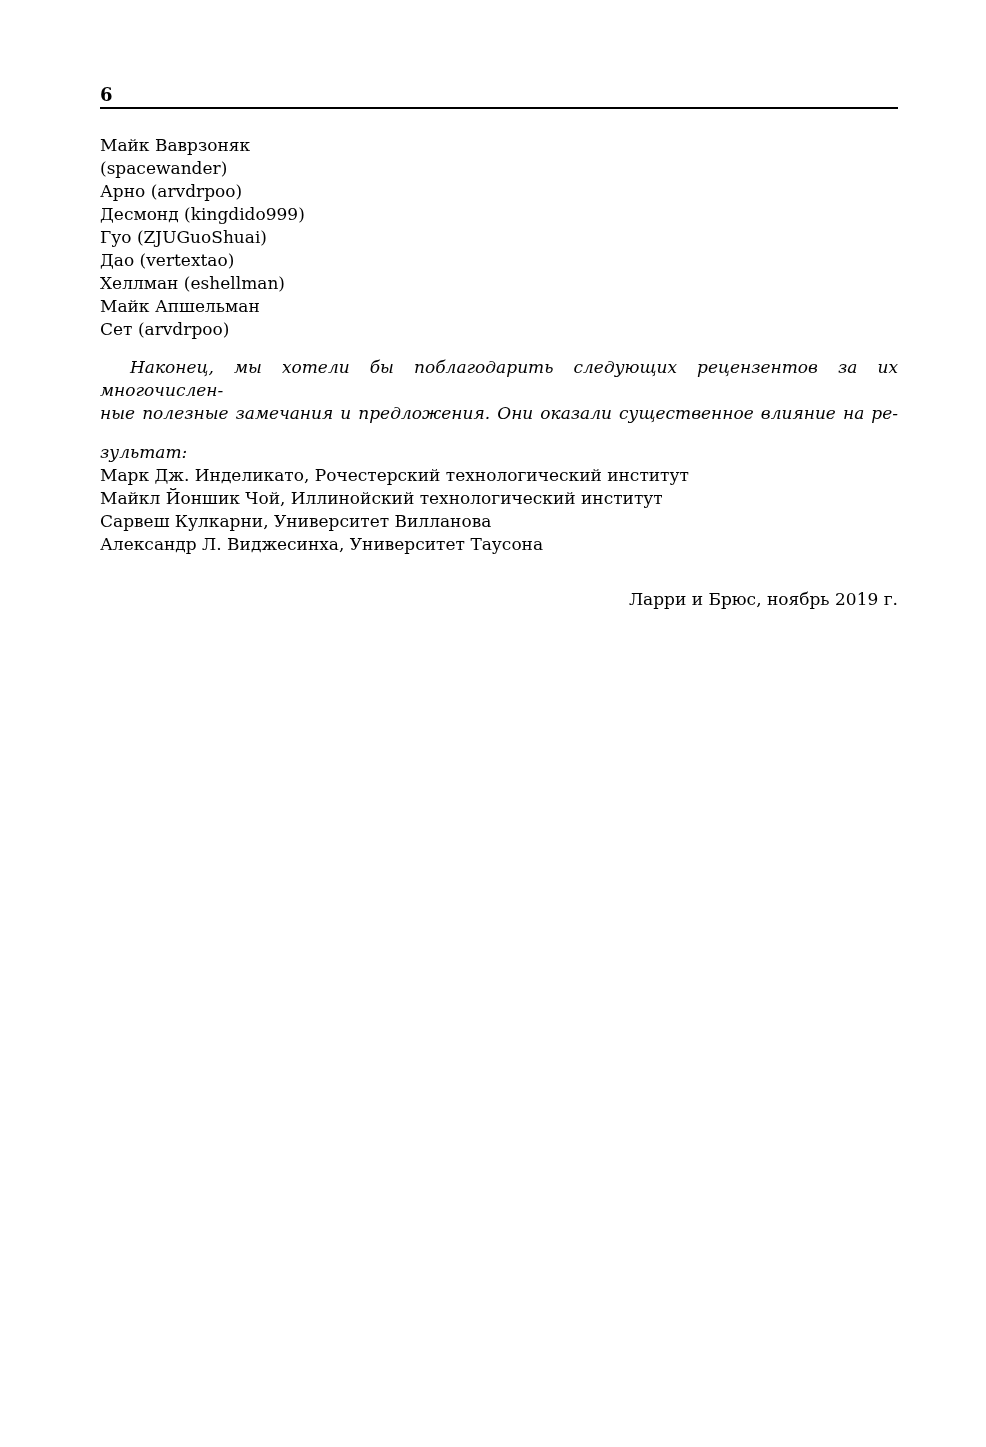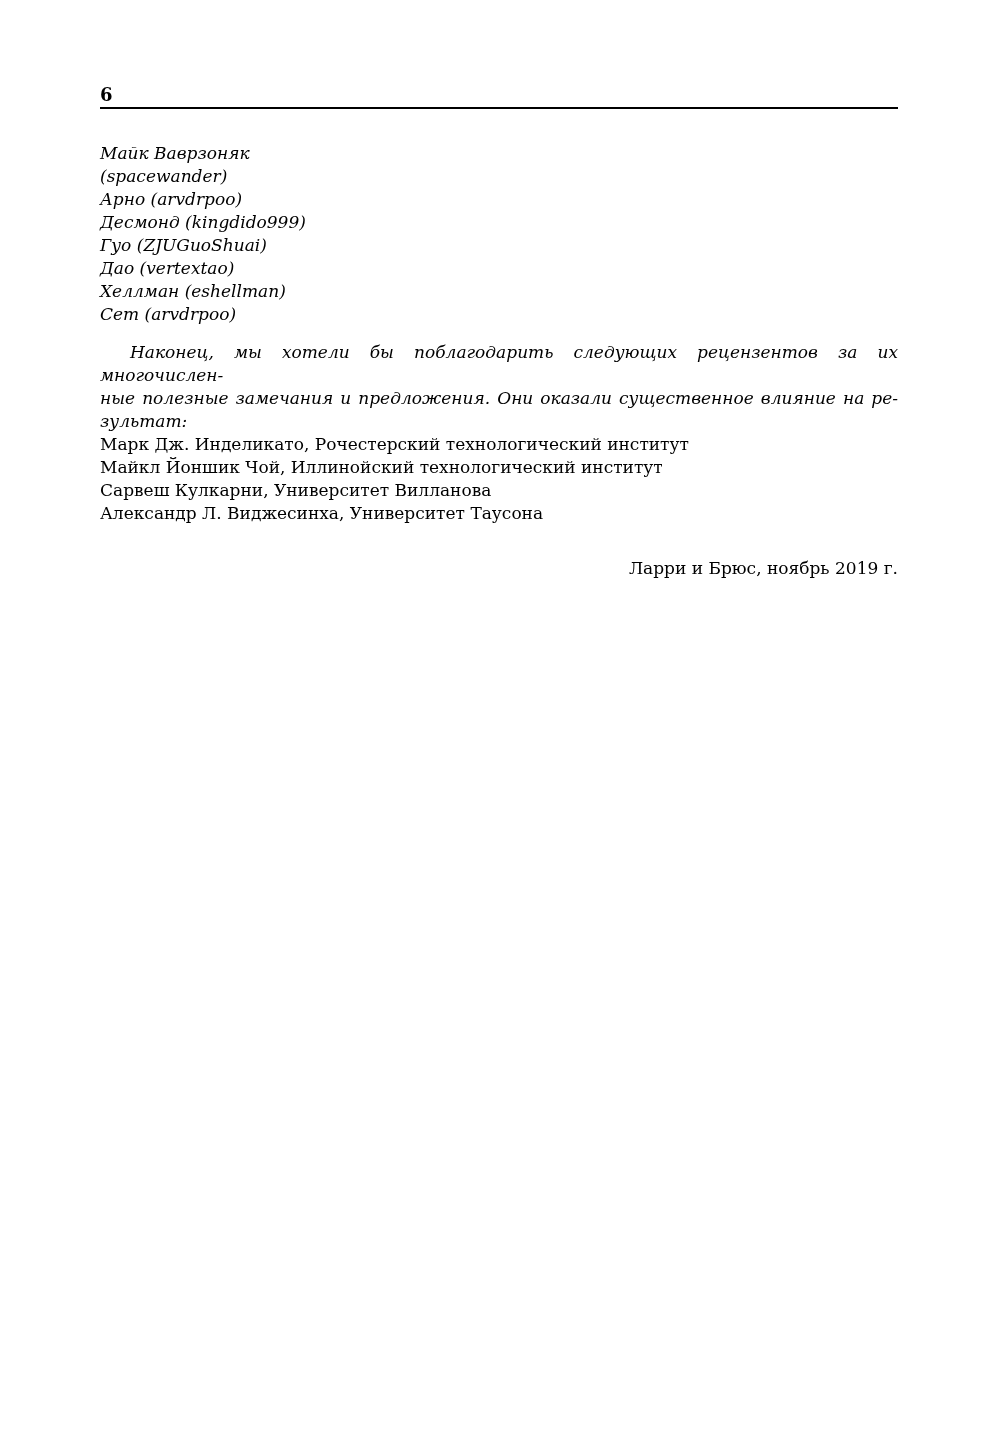--- a/index.html
+++ b/index.html
@@ -23,40 +23,40 @@
     font-weight: 700;
     font-size: 18px;
     line-height: 18px;
   }
   .header-rule {
     height: 2px;
     background: #000000;
     margin-top: 3px;
   }
   .contrib-list {
-    margin-top: 33px;
+    margin-top: 25px;
     font-size: 17px;
     line-height: 23px;
-    font-style: italic;
   }
   .ack-paragraph {
     margin-top: 15px;
     font-size: 17px;
     line-height: 23px;
     font-style: italic;
   }
   .ack-line {
     text-align: justify;
     text-align-last: justify;
     word-spacing: 1px;
   }
   .ack-line.first { text-indent: 30px; }
   .ack-line.last {
     text-align: right;
     text-align-last: left;
+    margin-top: 16px;
   }
   .reviewer-list {
     font-size: 17px;
     line-height: 23px;
   }
   .signature {
     margin-top: 32px;
     font-size: 17px;
     line-height: 23px;
     text-align: right;
@@ -73,20 +73,21 @@
   </header>
 
   <section class="contrib-list">
     <div>Майк Ваврзоняк</div>
     <div>(spacewander)</div>
     <div>Арно (arvdrpoo)</div>
     <div>Десмонд (kingdido999)</div>
     <div>Гуо (ZJUGuoShuai)</div>
     <div>Дао (vertextao)</div>
     <div>Хеллман (eshellman)</div>
+    <div>Майк Апшельман</div>
     <div>Сет (arvdrpoo)</div>
   </section>
 
   <section class="ack-paragraph">
     <div class="ack-line first">Наконец, мы хотели бы поблагодарить следующих рецензентов за их многочислен-</div>
     <div class="ack-line">ные полезные замечания и предложения. Они оказали существенное влияние на ре-</div>
     <div class="ack-line last">зультат:</div>
   </section>
 
   <section class="reviewer-list">

